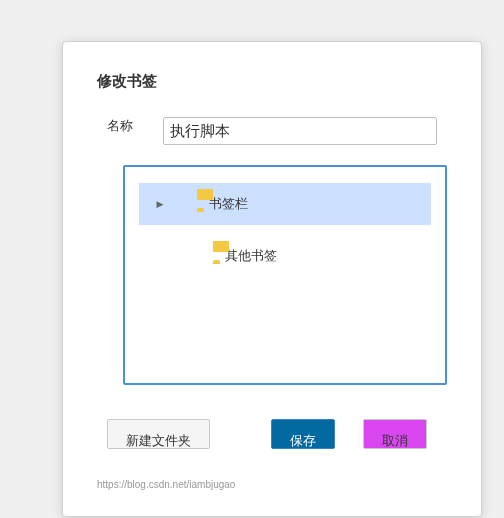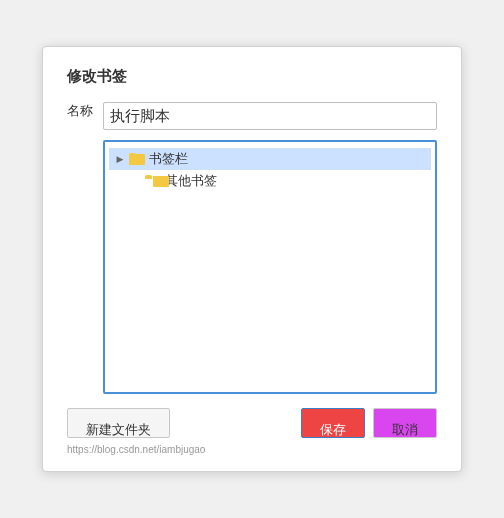--- a/index.html
+++ b/index.html
@@ -1,17 +1,17 @@
 <!DOCTYPE html>
 <html><head>
   <meta charset="utf-8">
   <style>
     * {
       box-sizing: border-box;
-      margin: 0;
+      margin: 10px;
       padding: 0;
     }
 
     body {
       font-family: "Microsoft YaHei", "SimHei", Arial, sans-serif;
       background: #f0f0f0;
       display: flex;
       justify-content: center;
       align-items: center;
       width: 504px;
@@ -59,21 +59,21 @@
       color: #333;
       font-family: "Microsoft YaHei", Arial, sans-serif;
       outline: none;
     }
 
     .tree-container {
       border: 2px solid #4a90d9;
       border-radius: 2px;
       margin-left: 36px;
       margin-bottom: 14px;
-      height: 254px;
+      height: 220px;
       overflow-y: auto;
       background: #fff;
       padding: 6px 4px;
     }
 
     .tree-item {
       display: flex;
       align-items: center;
       padding: 2px 4px;
       cursor: pointer;
@@ -158,21 +158,21 @@
       font-family: "Microsoft YaHei", Arial, sans-serif;
     }
 
     .btn-default {
       background: #f5f5f5;
       color: #333;
       border-color: #c8c8c8;
     }
 
     .btn-primary {
-      background: #ef4444;
+      background: #0369a1;
       color: #fff;
       border-color: #3a7fc8;
     }
 
     .btn-cancel {
       background: #d946ef;
       color: #333;
       border-color: #c8c8c8;
     }
 

